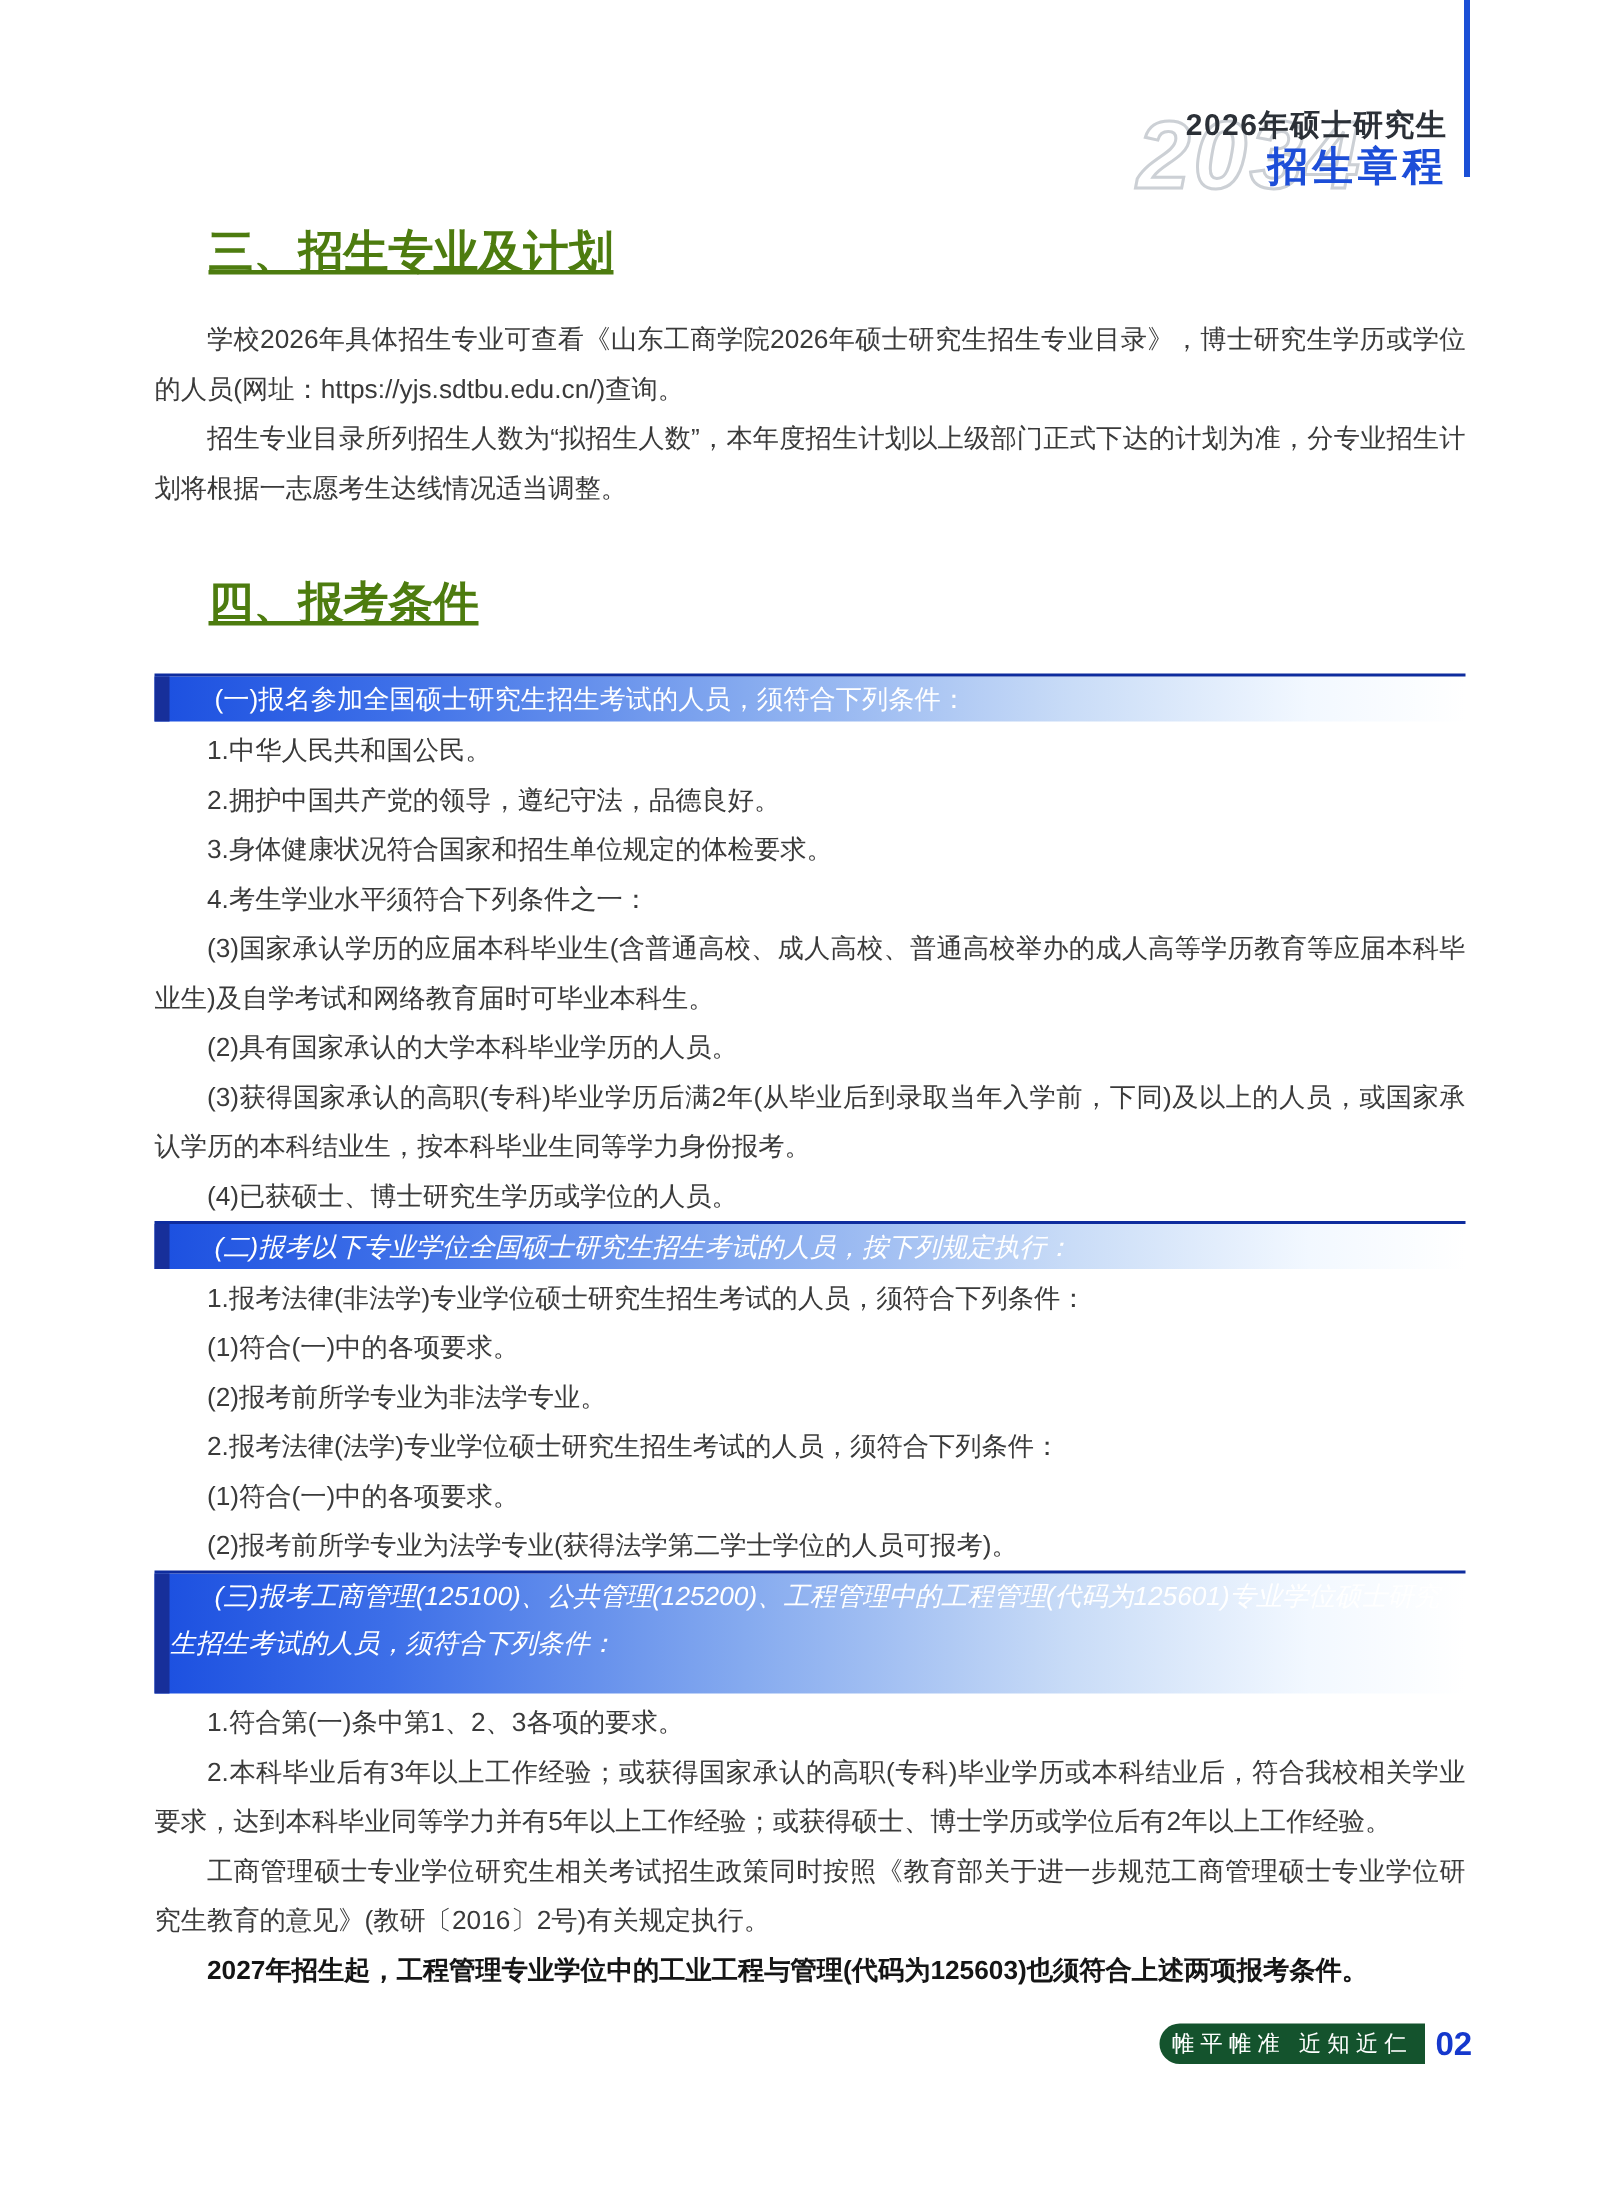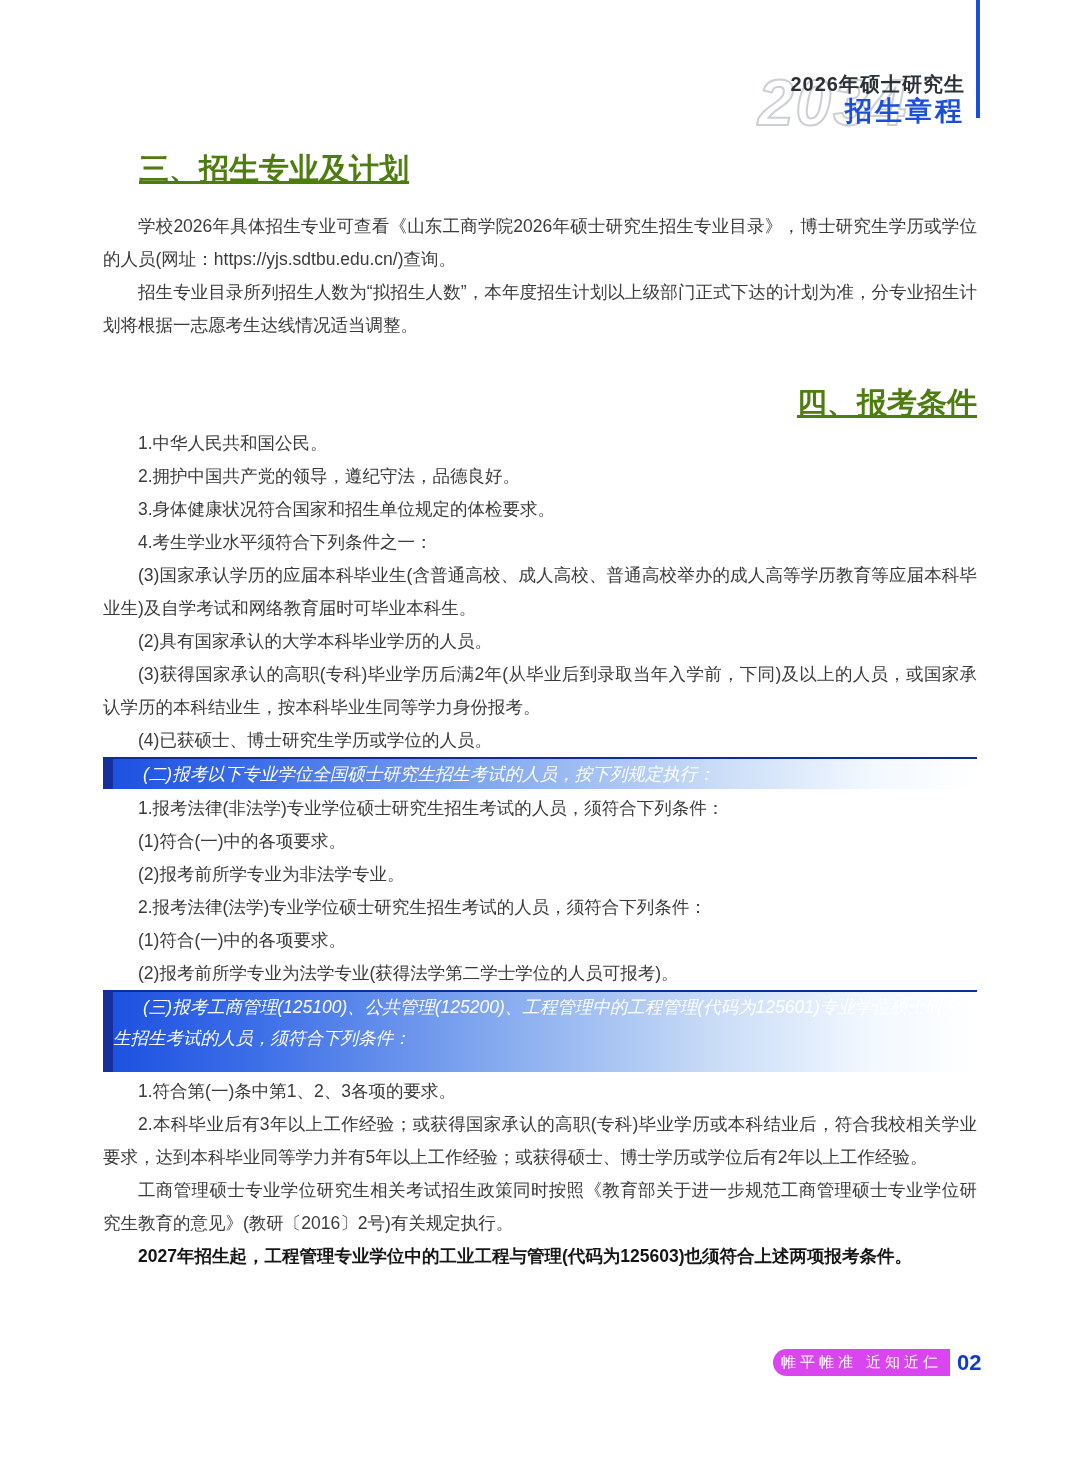--- a/index.html
+++ b/index.html
@@ -21,21 +21,21 @@
   .header-text { position:absolute; right:115px; top:72px; text-align:right; z-index:1; }
   .header-line1 { font-size:20px; font-weight:bold; color:#2b3037; letter-spacing:1px; line-height:24px; }
   .header-line2 { font-size:27px; font-weight:bold; color:#1d4ed8; letter-spacing:3px; line-height:30px; }
 
   
   .content { position:absolute; left:103px; top:150px; width:874px; z-index:1; }
   .section-title {
     color:#4d7c0f; font-size:30px; font-weight:bold;
     margin:0 0 22px 36px; line-height:38px;text-decoration:underline;
   }
-  .section-title.second { margin-top:42px; margin-bottom:5px;text-align:right; }
+  .section-title.second { margin-top:42px; margin-bottom:27px; }
   .para, .item {
     font-size:17.5px; line-height:33px; color:#3a3a3a;
     text-indent:2em; margin:0; text-align:justify;
   }
   .items-group { margin-top:3px; }
 
   .banner {
     position:relative; min-height:30px; line-height:30px;
     color:#ffffff; font-size:17.5px;
     padding:0 0 0 10px; text-indent:30px;
@@ -49,21 +49,21 @@
   }
   .banner.flush { margin-top:0;font-style:italic; }
   .banner.multi { line-height:31px; padding-bottom:18px; }
 
   .bold-note { font-weight:bold; color:#151515; }
 
   
   .footer { position:absolute; left:0; top:1349px; width:1080px; height:30px; z-index:1; }
   .footer-pill {
     position:absolute; left:773px; top:0; width:177px; height:27px;
-    background:#d946ef; border-radius:14px 0 0 14px;
+    background:#14532d; border-radius:14px 0 0 14px;
     color:#ffffff; text-align:center; line-height:27px;
     font-size:15px; letter-spacing:4px;
     font-family:"DejaVu Serif","Liberation Serif",serif;
   }
   .footer-page {
     position:absolute; left:957px; top:-1px; color:#1538cd;
     font-weight:bold; font-size:22px; line-height:29px;
   }
 </style>
 </head>
@@ -79,20 +79,21 @@
   </div>
 
   <div class="content">
 
     <h2 class="section-title">三、招生专业及计划</h2>
     <p class="para">学校2026年具体招生专业可查看《山东工商学院2026年硕士研究生招生专业目录》，博士研究生学历或学位的人员(网址：https://yjs.sdtbu.edu.cn/)查询。</p>
     <p class="para">招生专业目录所列招生人数为“拟招生人数”，本年度招生计划以上级部门正式下达的计划为准，分专业招生计划将根据一志愿考生达线情况适当调整。</p>
 
     <h2 class="section-title second">四、报考条件</h2>
 
+    <div class="banner">(一)报名参加全国硕士研究生招生考试的人员，须符合下列条件：</div>
     <div class="items-group">
       <p class="item">1.中华人民共和国公民。</p>
       <p class="item">2.拥护中国共产党的领导，遵纪守法，品德良好。</p>
       <p class="item">3.身体健康状况符合国家和招生单位规定的体检要求。</p>
       <p class="item">4.考生学业水平须符合下列条件之一：</p>
       <p class="item">(3)国家承认学历的应届本科毕业生(含普通高校、成人高校、普通高校举办的成人高等学历教育等应届本科毕业生)及自学考试和网络教育届时可毕业本科生。</p>
       <p class="item">(2)具有国家承认的大学本科毕业学历的人员。</p>
       <p class="item">(3)获得国家承认的高职(专科)毕业学历后满2年(从毕业后到录取当年入学前，下同)及以上的人员，或国家承认学历的本科结业生，按本科毕业生同等学力身份报考。</p>
       <p class="item">(4)已获硕士、博士研究生学历或学位的人员。</p>
     </div>

